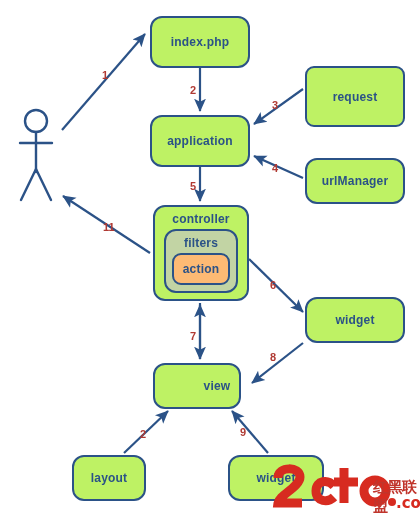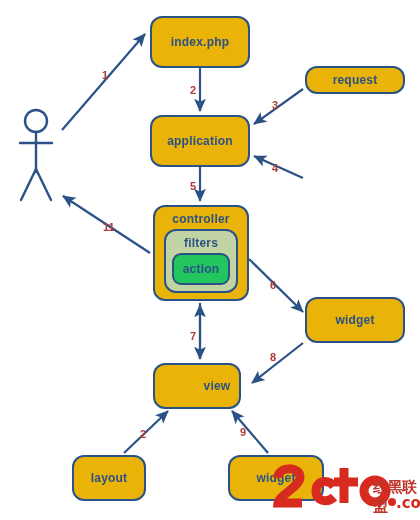--- a/index.html
+++ b/index.html
@@ -24,40 +24,40 @@
     left: 0;
     top: 0;
     width: 420px;
     height: 520px;
   }
   .node {
     position: absolute;
     box-sizing: border-box;
     border: 2px solid #2b5287;
     border-radius: 12px;
-    background: #eab308;
+    background: #bef264;
     color: #2b5287;
     font-size: 12px;
     font-weight: bold;
     display: flex;
     align-items: center;
     justify-content: center;
     text-align: center;
     letter-spacing: 0.2px;
   }
   .node-container {
     align-items: flex-start;
     justify-content: center;
     padding-top: 5px;
   }
   .node-filters {
     background: #c2d4a4;
   }
   .node-action {
-    background: #22c55e;
+    background: #fdba74;
     align-items: center;
   }
   .edge-label {
     position: absolute;
     color: #b03a33;
     font-size: 11px;
     font-weight: bold;
     font-family: "Liberation Sans", sans-serif;
     line-height: 1;
     white-space: nowrap;
@@ -130,24 +130,27 @@
   </svg>
 
   <div class="node" style="left:150px; top:16px; width:100px; height:52px;">
     <span>index.php</span>
   </div>
 
   <div class="node" style="left:150px; top:115px; width:100px; height:52px;">
     <span>application</span>
   </div>
 
-  <div class="node" style="left:305px; top:66px; width:100px; height:28px;">
+  <div class="node" style="left:305px; top:66px; width:100px; height:61px;border-radius:9px;">
     <span>request</span>
   </div>
 
+  <div class="node" style="left:305px; top:158px; width:100px; height:46px;">
+    <span>urlManager</span>
+  </div>
 
   <div class="node node-container" style="left:153px; top:205px; width:96px; height:96px;">
     <span>controller</span>
   </div>
 
   <div class="node node-container node-filters" style="left:164px; top:229px; width:74px; height:64px;">
     <span>filters</span>
   </div>
 
   <div class="node node-action" style="left:172px; top:253px; width:58px; height:32px; border-radius:9px;">

